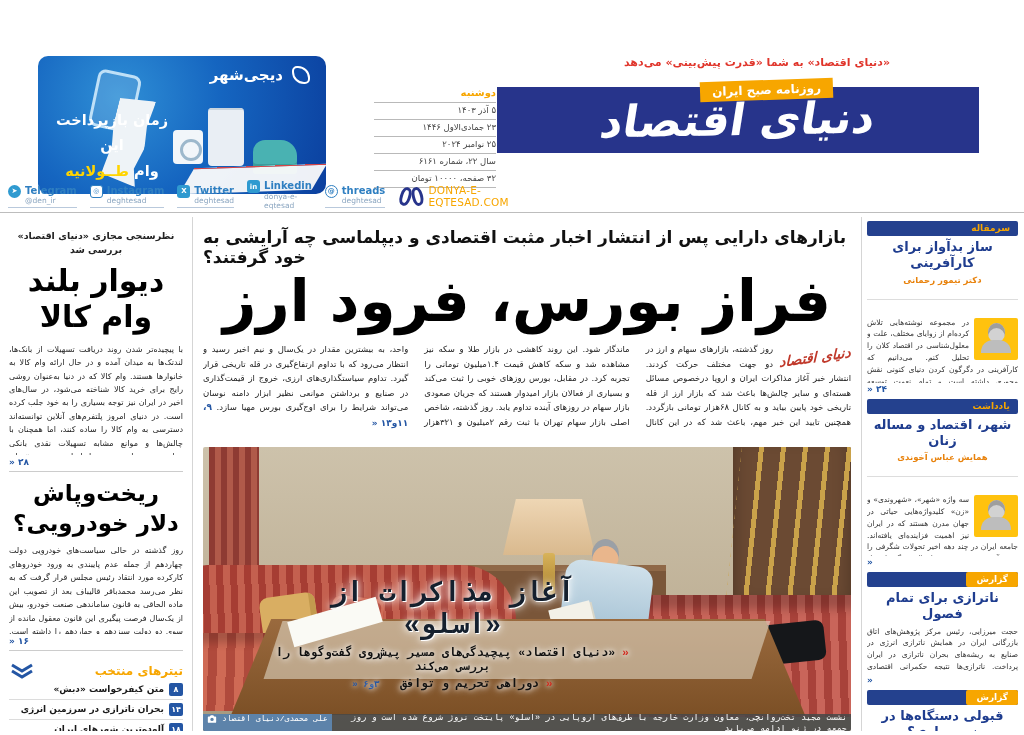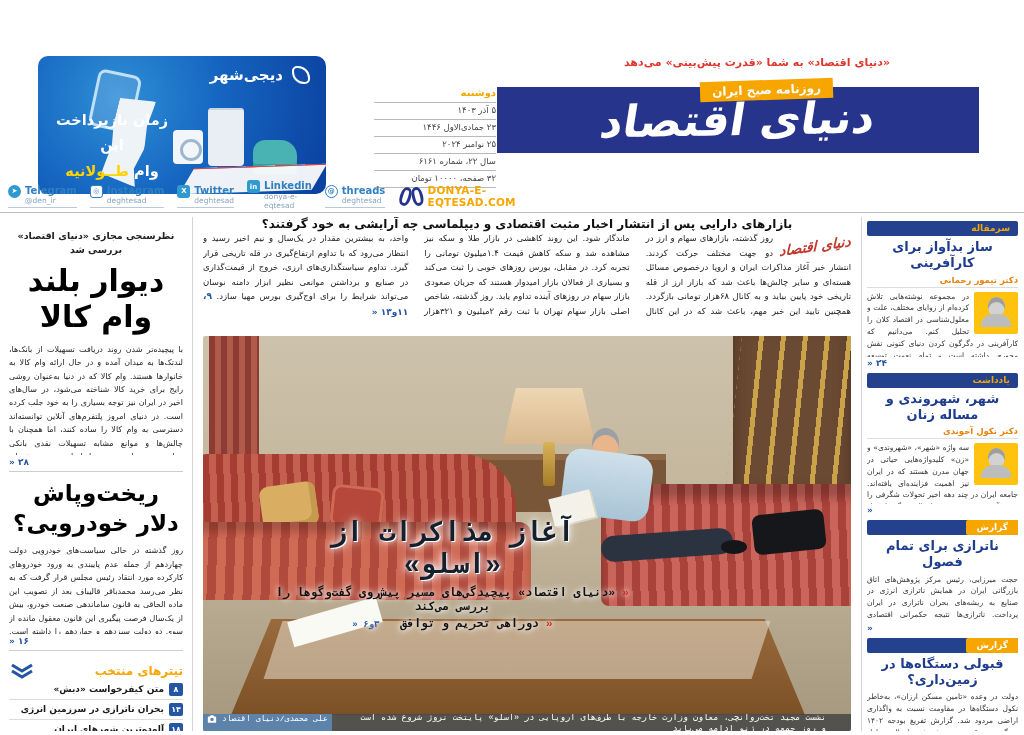--- a/index.html
+++ b/index.html
@@ -59,41 +59,41 @@
   .s-ico { width:13px; height:13px; border-radius:3px; background:#2f9ad0; color:#fff; display:flex;
     align-items:center; justify-content:center; font-size:7px; font-weight:bold; flex:none; }
   .s-ico.round { border-radius:50%; }
   .s-ico.outline { background:#fff; color:#2f7fc1; border:1.5px solid #2f7fc1; }
   .s-name { font-size:10px; font-weight:bold; color:#2f7fc1; line-height:1.15; }
   .s-handle { font-size:7.5px; color:#8aa5c0; line-height:1.2; }
   .site { display:flex; align-items:center; gap:5px; margin-left:2px; }
   .mark-d { display:inline-block; width:13px; height:19px; border:3px solid #27348b; border-radius:45%; }
   .mark-d.r1 { transform:rotate(18deg); }
   .mark-d.r2 { transform:rotate(-14deg); margin-left:-4px; }
-  .website { color:#f7a600; font-weight:bold; font-size:10.5px; letter-spacing:.2px; }
+  .website { color:#f7a600; font-weight:normal; font-size:10.5px; letter-spacing:.2px; }
 
   
   .grid { position:absolute; top:217px; bottom:4px; left:0; right:0; display:grid;
     grid-template-columns:162px 1fr 192px; }
   .sidebar { padding:4px 6px 0 5px; overflow:hidden; }
   .center { border-left:1px solid #d5d5d5; border-right:1px solid #d5d5d5; padding:0 10px;
     display:flex; flex-direction:column; overflow:hidden; }
   .leftcol { padding:0 9px; overflow:hidden; }
 
   
   .sa { margin-bottom:5px; }
   .sa-bar { height:15px; background:#24418e; border-radius:2px; display:flex; align-items:center;
     justify-content:flex-start; margin-bottom:3px; }
   .sa-label { font-size:9px; font-weight:bold; line-height:1; }
   .sa-label.tag-blue { color:#f7a600; padding:0 8px; }
   .sa-label.tag-orange { background:#f7a600; color:#fff; height:100%; display:flex; align-items:center;
     padding:0 10px; border-radius:2px; }
   .sa-title { color:#1f3d8f; font-weight:bold; font-size:13px; text-align:center; margin:2px 0 3px; line-height:1.25; }
   .sa-author { color:#e8820c; font-weight:bold; font-size:8.5px; border-bottom:1px solid #ddd;
-    padding-bottom:2px; margin-bottom:3px; text-align:right; }
+    padding-bottom:14px; margin-bottom:17px; text-align:center; }
   .sa-bodywrap { overflow:hidden; }
   .sa-body { font-size:7.5px; line-height:1.58; text-align:justify; color:#333; }
   .portrait { float:right; width:44px; height:42px; background:#ffc20e; margin:1px 0 2px 5px;
     position:relative; overflow:hidden; border-radius:2px; }
   .p-head { width:17px; height:19px; border-radius:50% 50% 46% 46%; background:#d2d2d2; margin:5px auto 0;
     box-shadow:inset 0 5px 0 #9e9e9e; }
   .p-body { width:30px; height:13px; border-radius:12px 12px 0 0; background:#bdbdbd; margin:-2px auto 0; }
   .ref { color:#2456a4; font-weight:bold; font-size:9px; }
   .sa-ref { text-align:left; margin-top:1px; }
 
@@ -106,21 +106,21 @@
   .lc-div { border-bottom:1px solid #ccc; margin:4px 0 2px; }
   .selected { margin-top:12px; }
   .sel-head { display:flex; justify-content:space-between; align-items:center; padding-bottom:1px; }
   .sel-title { color:#f7a600; font-weight:bold; font-size:12px; }
   .sel-item { display:flex; align-items:center; gap:5px; padding:3px 0; border-bottom:1px solid #dcdcdc; }
   .badge-num { min-width:14px; height:13px; background:#2456a4; color:#fff; font-size:8px; font-weight:bold;
     display:flex; align-items:center; justify-content:center; border-radius:2px; flex:none; }
   .sel-label { font-size:9px; font-weight:bold; color:#1a1a1a; line-height:1.1; }
 
   
-  .lead-kicker { font-size:12px; font-weight:bold; text-align:center; color:#111; }
+  .lead-kicker { font-size:17px; font-weight:bold; text-align:left; color:#111; margin-top:10px; }
   .lead-headline { font-size:58px; font-weight:900; text-align:center; color:#000; line-height:1.12;
     margin:2px 0 8px; letter-spacing:-1px; }
   .lead-body { column-count:3; column-gap:16px; font-size:8.5px; line-height:1.72; text-align:justify;
     color:#222; height:98px; overflow:hidden; margin-bottom:7px; }
   .script-logo { float:right; color:#c0392b; font-weight:bold; font-style:italic; font-size:14px;
     transform:rotate(-8deg) skewX(-8deg); margin:3px 0 2px 6px; }
 
   
   .photo { position:relative; flex:1; min-height:270px; overflow:hidden; border-radius:2px; direction:ltr;
     background:linear-gradient(180deg,#cdc2ab 0%,#c0b298 55%,#a5977d 100%);font-family:Liberation Mono, monospace; }
@@ -168,21 +168,21 @@
     text-shadow:0 0 6px #fff, 0 0 12px #fff, 1px 1px 0 #fff; line-height:1.2; }
   .ov-line { font-size:11.5px; font-weight:bold; color:#101010; margin-top:3px;
     text-shadow:0 0 5px #fff, 0 0 8px #fff; }
   .ov-mark { color:#d22b1f; font-weight:900; }
   .ov-ref { color:#2456a4; margin-right:14px; }
   .cap { position:absolute; left:0; right:0; bottom:0; height:17px; background:rgba(72,72,72,.88);
     display:flex; direction:ltr; align-items:stretch; }
   .credit { background:#5d83aa; color:#fff; font-size:8px; display:flex; align-items:flex-start; gap:5px;
     padding:0 4px; white-space:nowrap; }
   .cap-text { flex:1; color:#fff; font-size:8.5px; display:flex; align-items:center; justify-content:flex-end;
-    padding:0 25px; direction:rtl; }
+    padding:0 4px; direction:rtl; }
 </style>
 </head>
 <body>
 
 <div class="page">
 
   <header>
 
     <div class="ad-banner">
       <div class="ad-brand">
@@ -283,22 +283,22 @@
           </div>
           <p class="sa-body">در مجموعه نوشته‌هایی تلاش کرده‌ام از زوایای مختلف، علت و معلول‌شناسی در اقتصاد کلان را تحلیل کنم. می‌دانیم که کارآفرینی در دگرگون کردن دنیای کنونی نقش محوری داشته است و تمام نعمت توسعه اقتصادی جهان مدیون استعداد خیره‌کننده و تلاش کارآفرینان است.</p>
         </div>
         <div class="sa-ref ref">۲۴ «</div>
       </article>
 
       <article class="sa">
         <div class="sa-bar">
           <span class="sa-label tag-blue">یادداشت</span>
         </div>
-        <h3 class="sa-title">شهر، شهروندی و مساله زنان</h3>
-        <div class="sa-author">دکتر نکول آخوندی</div>
+        <h3 class="sa-title">شهر، اقتصاد و مساله زنان</h3>
+        <div class="sa-author">همایش عباس آخوندی</div>
         <div class="sa-bodywrap" style="height:62px">
           <div class="portrait">
             <div class="p-head"></div>
             <div class="p-body"></div>
           </div>
           <p class="sa-body">سه واژه «شهر»، «شهروندی» و «زن» کلیدواژه‌هایی حیاتی در جهان مدرن هستند که در ایران نیز اهمیت فزاینده‌ای یافته‌اند. جامعه ایران در چند دهه اخیر تحولات شگرفی را در فرآیند شهری شدن و انتقال زندگی اقتصاد مبتنی بر کشاورزی و دامداری به اقتصاد مدرن و شهری تجربه کرده است.</p>
         </div>
         <div class="sa-ref ref">«</div>
       </article>
 
@@ -321,20 +321,21 @@
         <div class="sa-bodywrap" style="height:58px">
           <p class="sa-body">دولت در وعده «تامین مسکن ارزان»، به‌خاطر نکول دستگاه‌ها در مقاومت نسبت به واگذاری اراضی مردود شد. گزارش تفریغ بودجه ۱۴۰۲ می‌گوید، ۹۰ همت فروش اموال مازاد می‌توانست آزاد شود، اما تنها ۷۰۰میلیارد تومان منابع از این محل تامین شد. یک «چسبندگی» بین دستگاه‌ها و املاکشان وجود دارد.</p>
         </div>
 
       </article>
 
     </aside>
 
     <section class="center">
       <div class="lead-kicker">بازارهای دارایی پس از انتشار اخبار مثبت اقتصادی و دیپلماسی چه آرایشی به خود گرفتند؟</div>
+      <h1 class="lead-headline">فراز بورس، فرود ارز</h1>
       <div class="lead-body">
         <span class="script-logo">دنیای اقتصاد</span>
         <span>روز گذشته، بازارهای سهام و ارز در دو جهت مختلف حرکت کردند. انتشار خبر آغاز مذاکرات ایران و اروپا درخصوص مسائل هسته‌ای و سایر چالش‌ها باعث شد که بازار ارز از قله تاریخی خود پایین بیاید و به کانال ۶۸هزار تومانی بازگردد. همچنین تایید این خبر مهم، باعث شد که در این کانال ماندگار شود. این روند کاهشی در بازار طلا و سکه نیز مشاهده شد و سکه کاهش قیمت ۱.۴میلیون تومانی را تجربه کرد. در مقابل، بورس روزهای خوبی را ثبت می‌کند و بسیاری از فعالان بازار امیدوار هستند که جریان صعودی بازار سهام در روزهای آینده تداوم یابد. روز گذشته، شاخص اصلی بازار سهام تهران با ثبت رقم ۲میلیون و ۳۲۱هزار واحد، به بیشترین مقدار در یک‌سال و نیم اخیر رسید و انتظار می‌رود که با تداوم ارتفاع‌گیری در قله تاریخی قرار گیرد. تداوم سیاستگذاری‌های ارزی، خروج از قیمت‌گذاری در صنایع و برداشتن موانعی نظیر ابزار دامنه نوسان می‌تواند شرایط را برای اوج‌گیری بورس مهیا سازد.</span>
         <span class="ref">۹، ۱۱و۱۳ «</span>
       </div>
 
       <div class="photo">
         <div class="ph-stairs"></div>
         <div class="ph-curtain"></div>
         <div class="ph-sideboard"></div>

